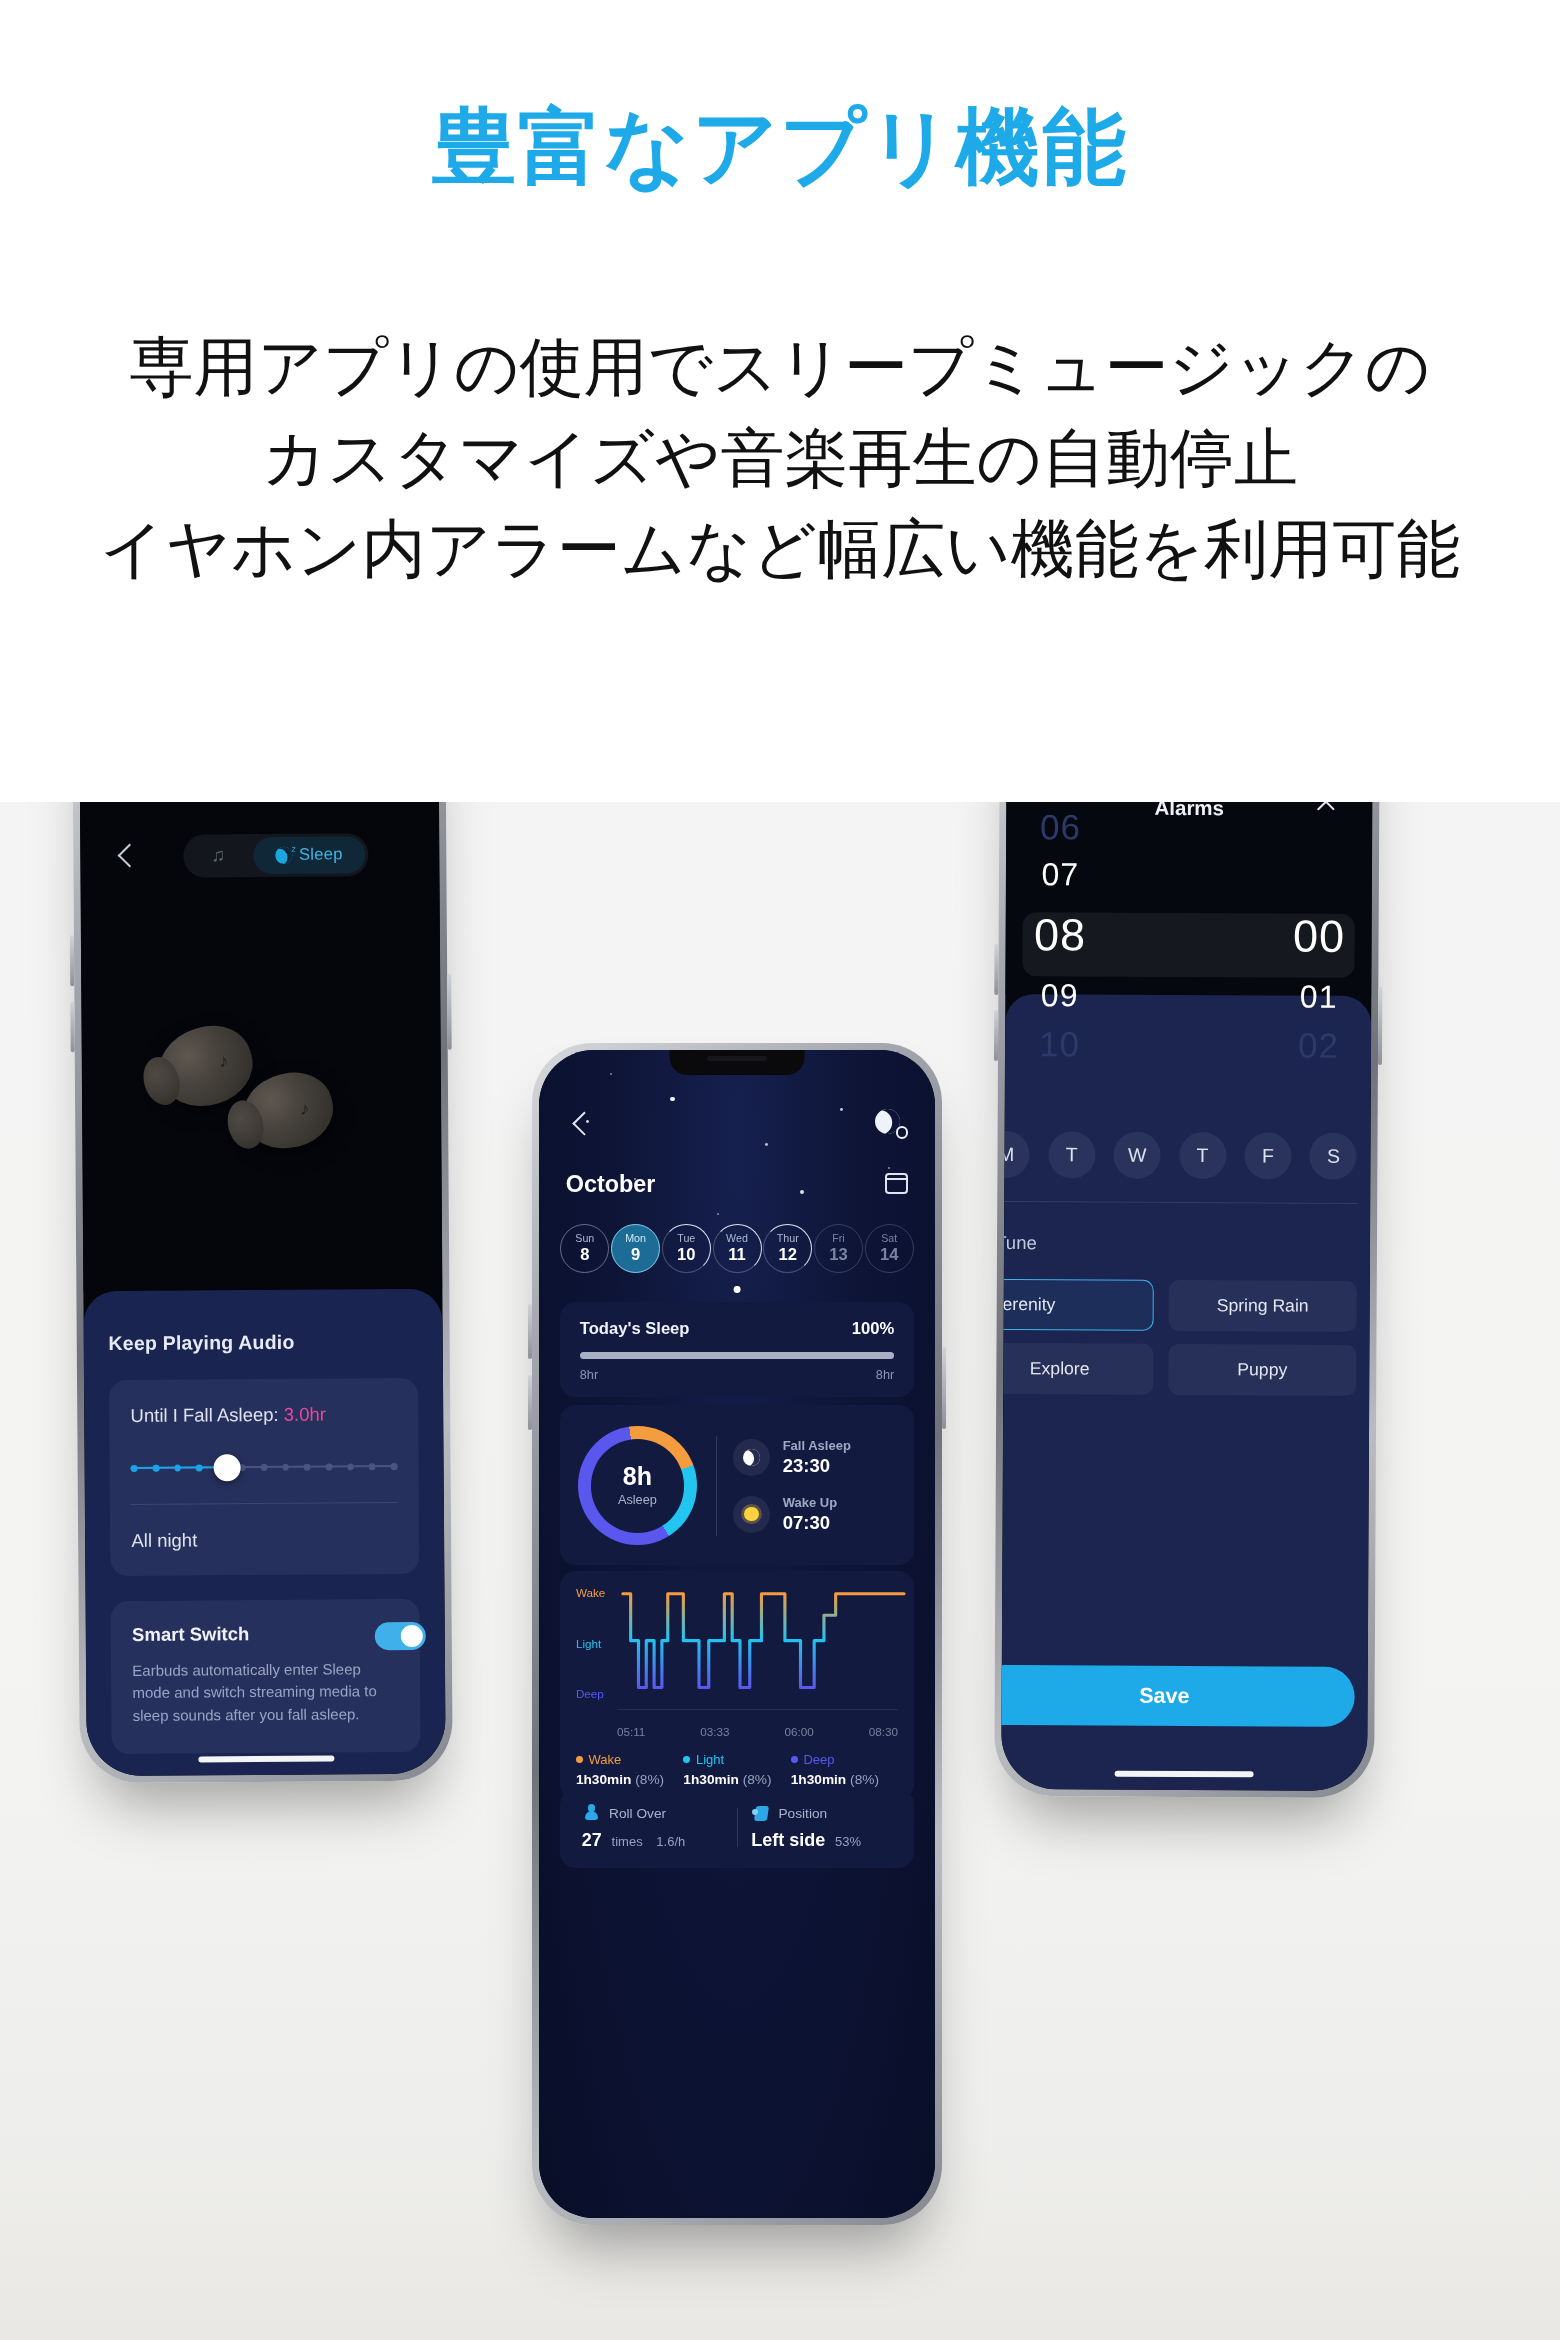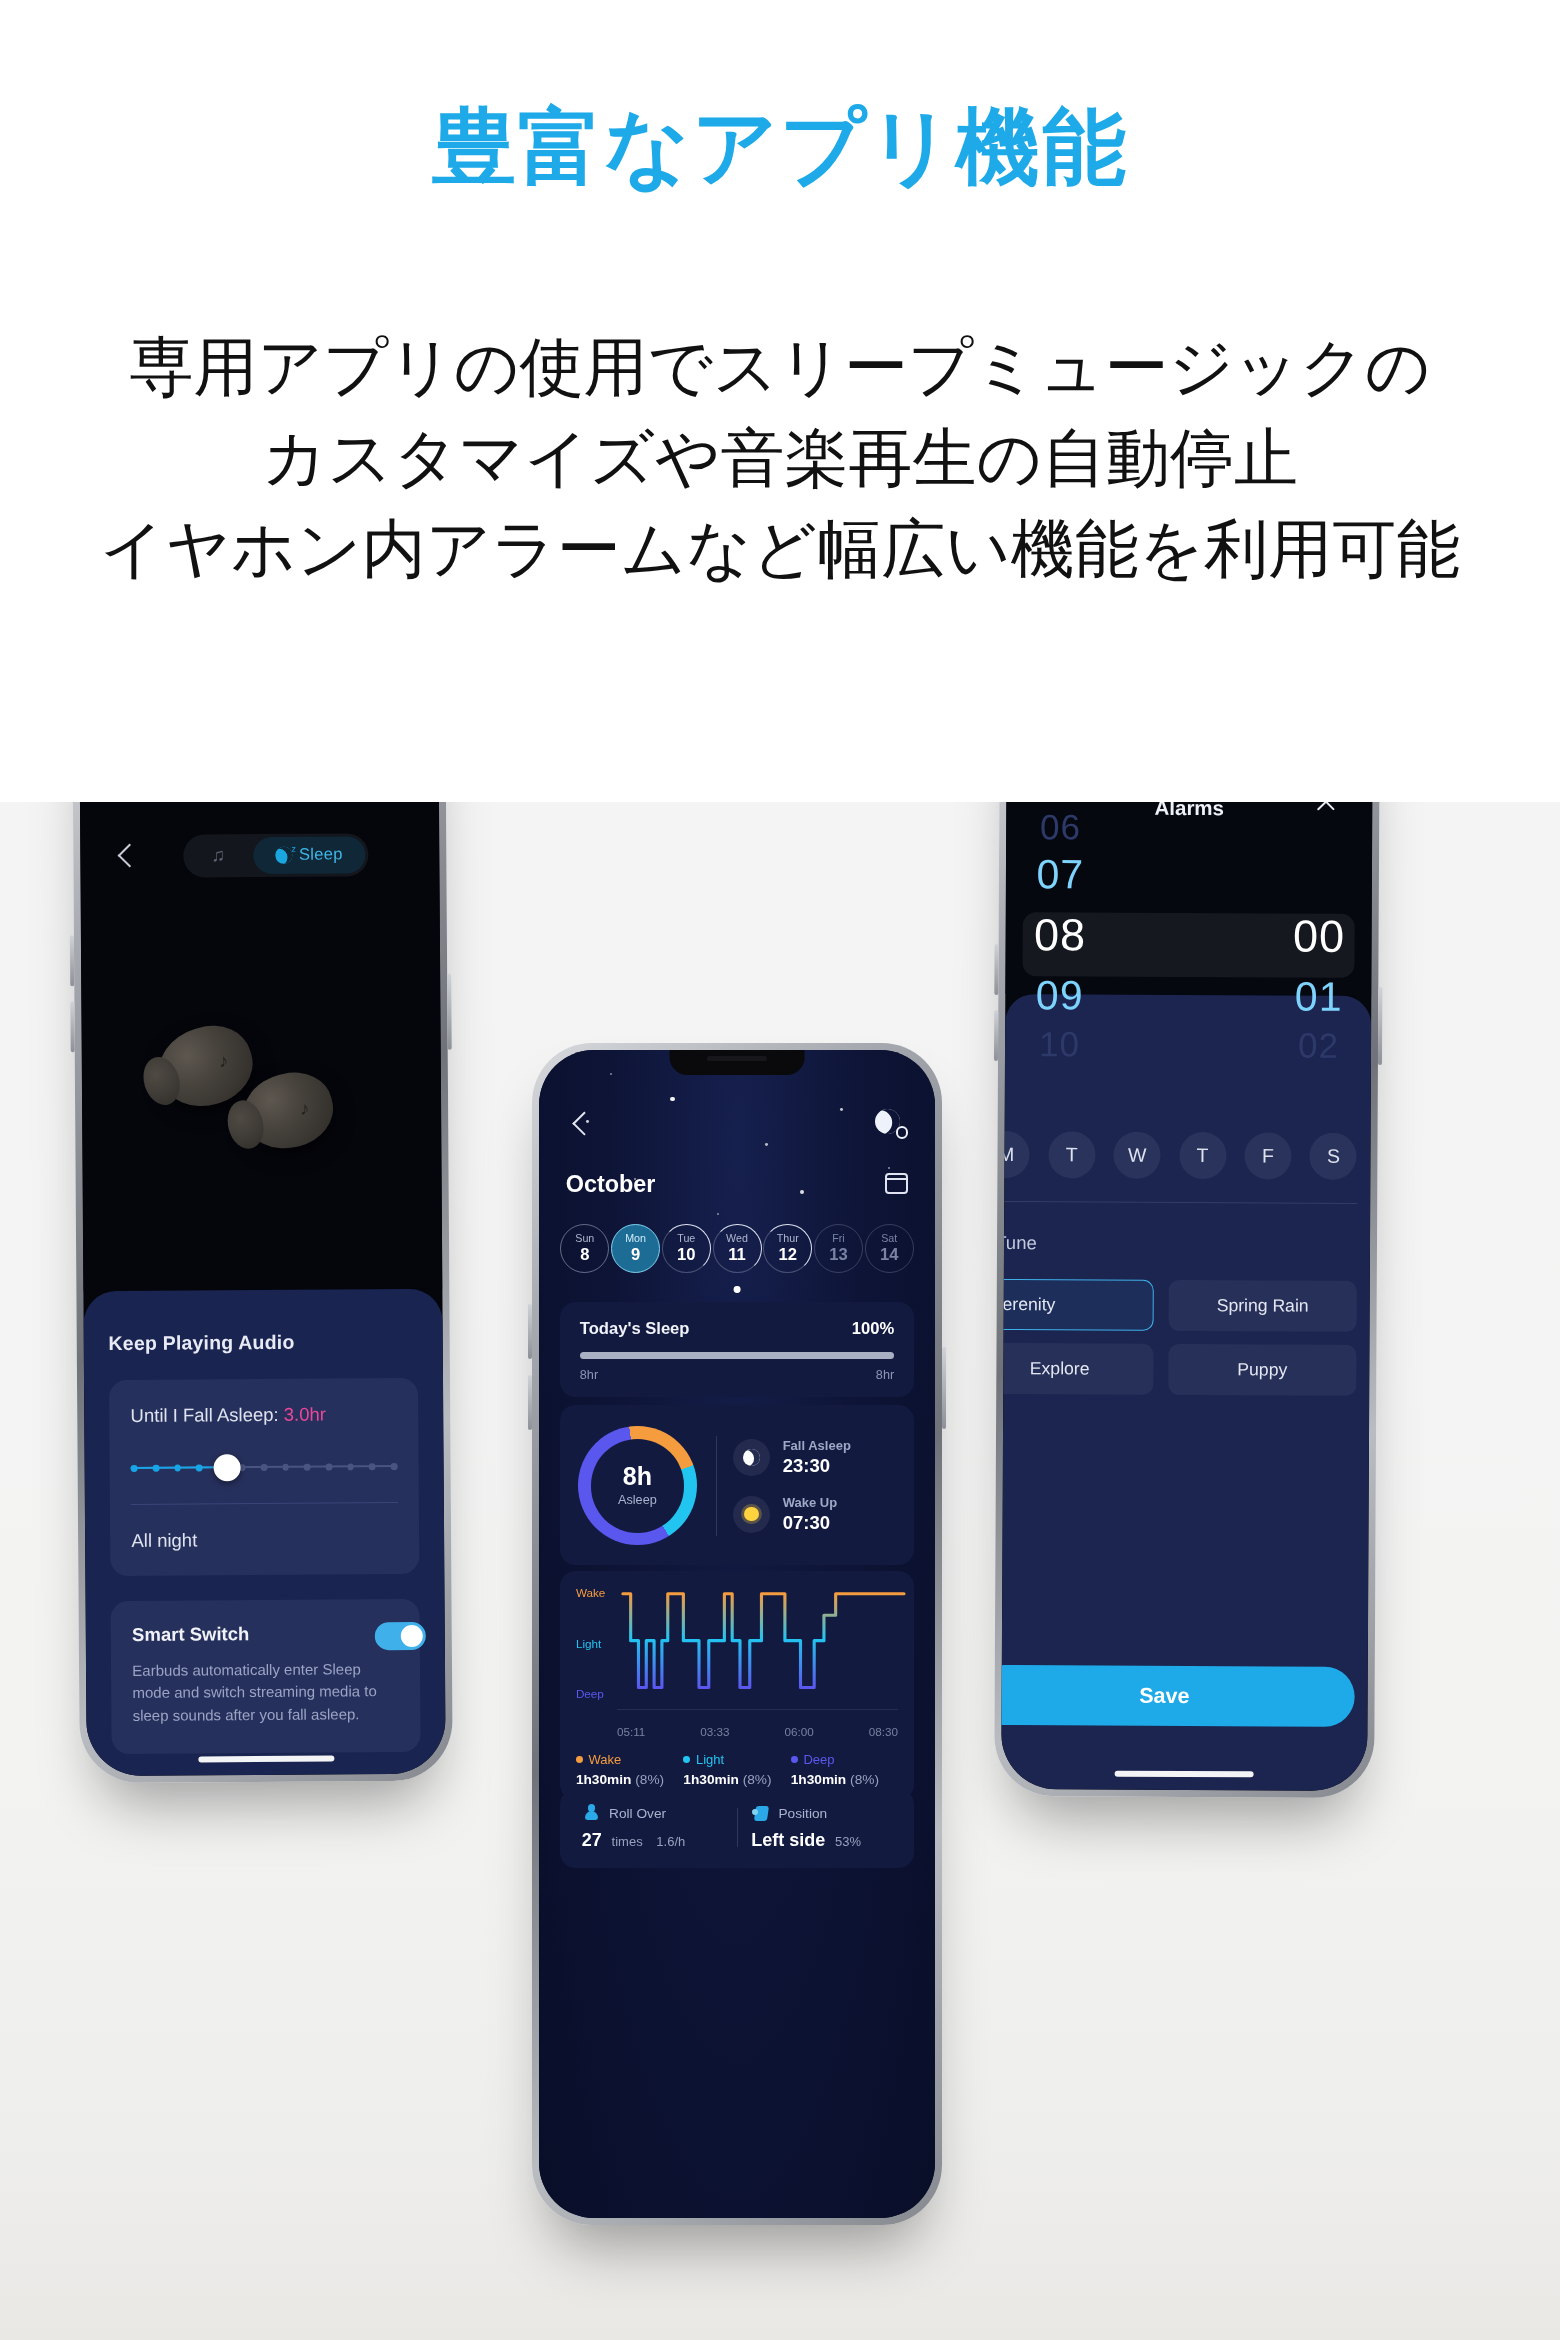--- a/index.html
+++ b/index.html
@@ -112,22 +112,22 @@
   .rp-close { position:absolute; top:-207px; right:33px; width:27px; height:27px; }
   .rp-close::before,.rp-close::after { content:""; position:absolute; left:2px; top:12.7px;
     width:23.4px; height:2.4px; background:#e6eaf3; border-radius:2px; }
   .rp-close::before { transform:rotate(45deg); } .rp-close::after { transform:rotate(-45deg); }
 
   .picker { position:absolute; top:-187px; left:0; right:0; height:293px; }
   .pick-sel { position:absolute; left:17.6px; right:17.6px; top:105px; height:64px;
     background:rgba(255,255,255,.065); border-radius:13.7px; }
   .pk-col { position:absolute; top:0; width:50%; height:293px; text-align:center; }
   .pk-col.h { left:-37px; } .pk-col.m { left:222px; }
-  .pk-item { height:57px; line-height:57px; font-size:41px; font-weight:300;
-    color:#7dd3fc; letter-spacing:1px; }
+  .pk-item { height:57px; line-height:57px; font-size:32px; font-weight:300;
+    color:#ffffff; letter-spacing:1px; }
   .pk-item.faint { color:#2d3968; font-size:35px; height:39px; line-height:39px; }
   .pk-item.cur { color:#ffffff; font-size:45px; font-weight:400; height:64px; line-height:64px; }
 
   .rp-days { position:absolute; top:137px; left:-21.5px; right:13.7px; height:47px;
     display:flex; justify-content:space-between; }
   .rp-day { width:47px; height:47px; border-radius:50%; background:rgba(255,255,255,.065);
     display:flex; align-items:center; justify-content:center; color:#dde2ee; font-size:19.5px; }
   .rp-hr { position:absolute; top:207px; left:-21.5px; right:13.7px; height:1px; background:rgba(255,255,255,.11); }
   .rp-tune-label { position:absolute; top:238px; left:-37px; color:#c3cade; font-size:18.5px; }
   .rp-tunes { position:absolute; top:285px; left:-37px; right:13.7px;

